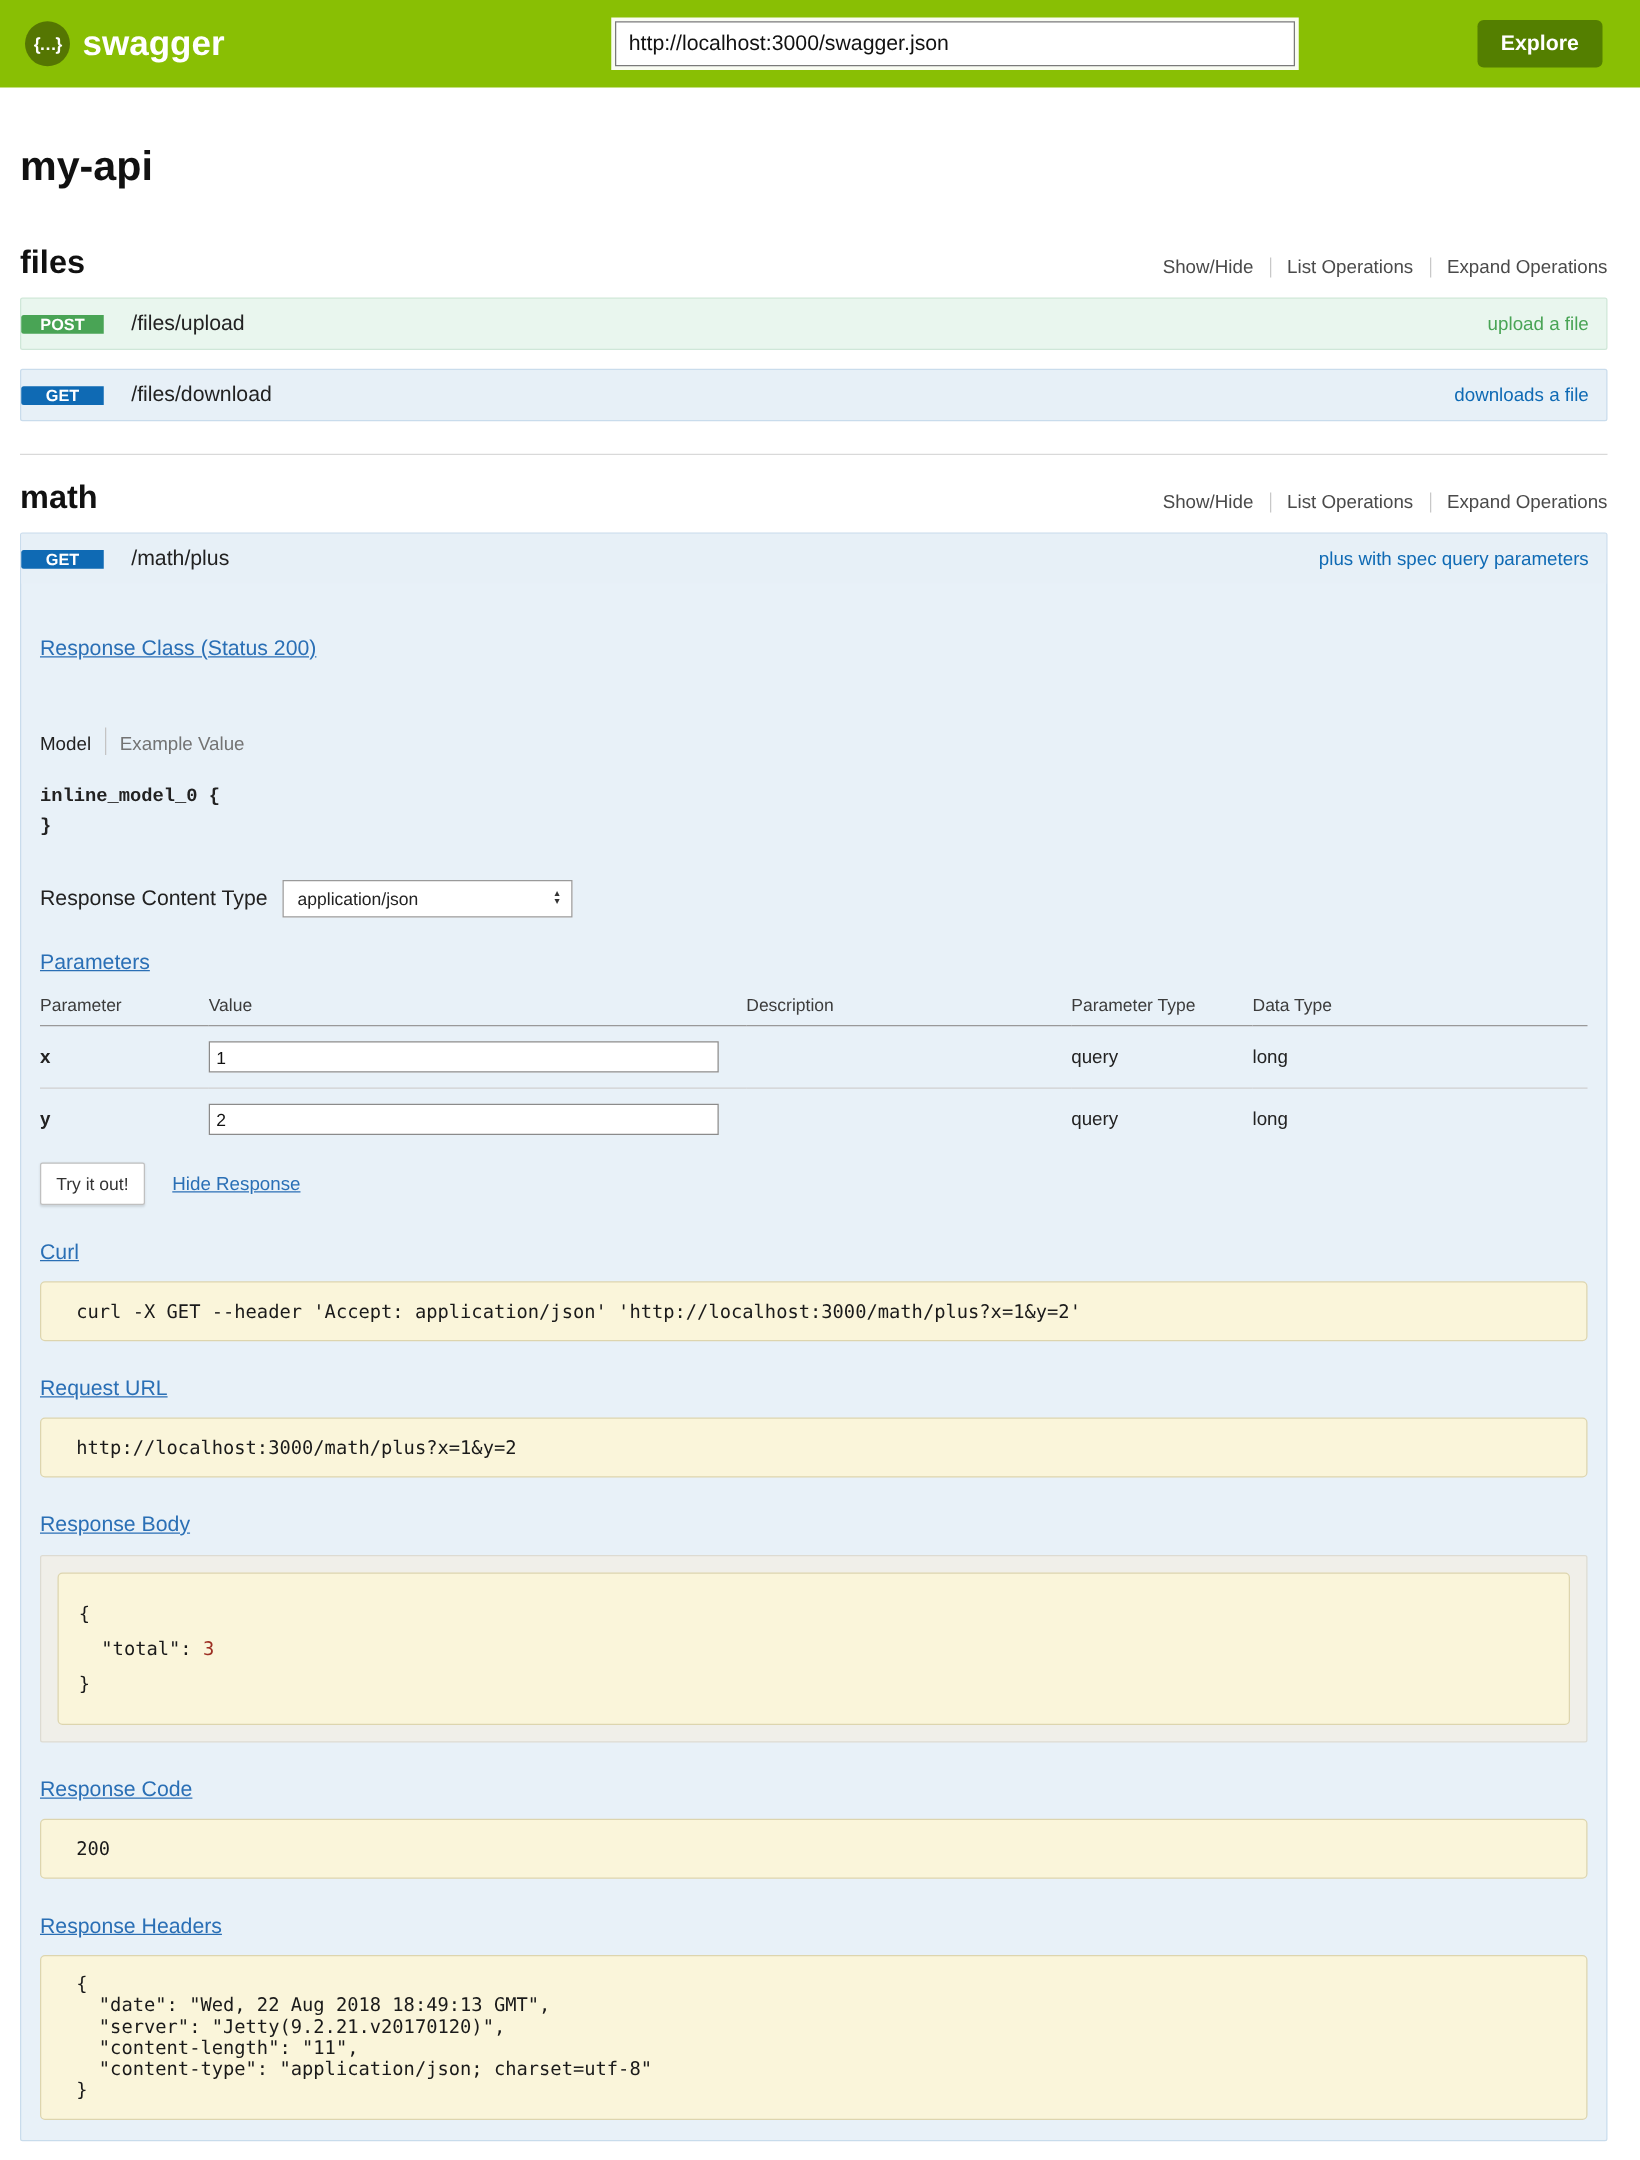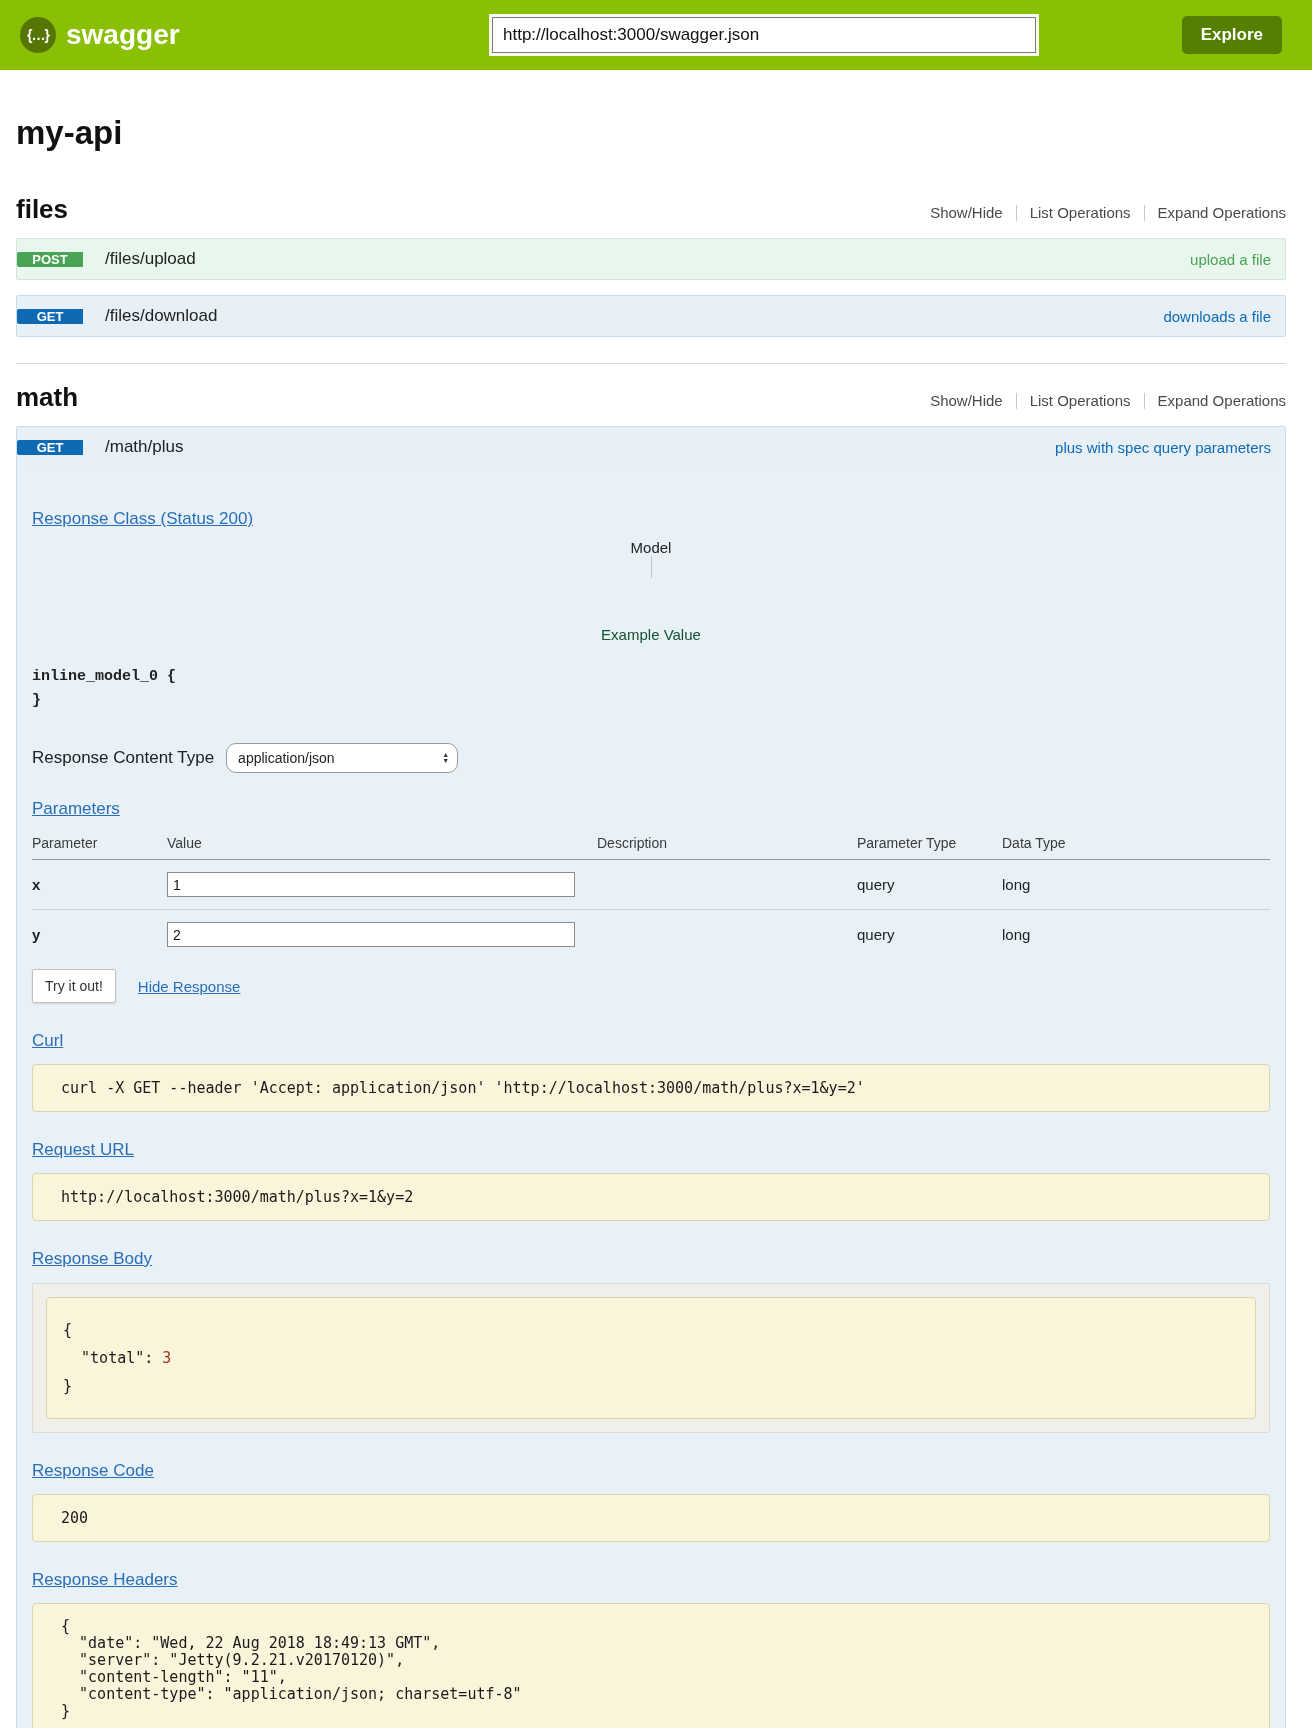--- a/index.html
+++ b/index.html
@@ -80,40 +80,40 @@
 
   
   .ep-expanded { border:1px solid #c9dcec; background:#e8f1f8; border-radius:2px; margin-bottom:42px; }
   .ep-expanded .ep-head { background:#e7f0f7; }
   .panel-body { padding:16px 15px 16px 15px; }
 
   .blue-heading { color:#2a6fb5; font-size:17px; font-weight:normal; margin:28px 0 0 0;text-decoration:underline; }
   .blue-heading.first { margin-top:26px; }
 
   
-  .model-tabs { display:flex; align-items:center; margin-top:10px;flex-direction:column; }
+  .model-tabs { display:flex; align-items:flex-end; margin-top:10px; }
   .tab { font-size:15px; cursor:pointer; }
   .tab.active { color:#222; }
-  .tab.inactive { color:#14532d;margin-top:48px; }
+  .tab.inactive { color:#737373;margin-top:48px; }
   .tab-sep { border-left:1px solid #c4c4c4; height:22px; margin:0 11px; }
 
   
   .model-sig { margin-top:22px; font-size:15px; line-height:24px; color:#222;font-family:Liberation Mono, monospace; }
   .model-sig .sig-line { font-weight:bold; }
   .model-sig .prop-row { padding-left:15px; }
   .model-sig .prop-name { font-weight:bold; }
   .model-sig .prop-type { color:#5151bf; }
 
   
   .rct-row { display:flex; align-items:center; margin-top:30px; }
   .rct-label { font-size:17px; color:#222; }
   .select-box {
     margin-left:12px;
     width:232px; height:30px;
-    background:#fff; border:1px solid #9a9a9a; border-radius:10px;
+    background:#fff; border:1px solid #9a9a9a; border-radius:0;
     display:flex; align-items:center;
     font-size:14px; color:#222;
     padding:0 8px 0 11px; cursor:pointer;
   }
   .select-arrows { margin-left:auto; display:flex; flex-direction:column; line-height:6px; font-size:7px; color:#333; }
 
   
   .params-table { width:100%; border-collapse:collapse; margin-top:10px; }
   .params-table th {
     text-align:left; font-weight:normal; font-size:14px; color:#3c3c3c;

